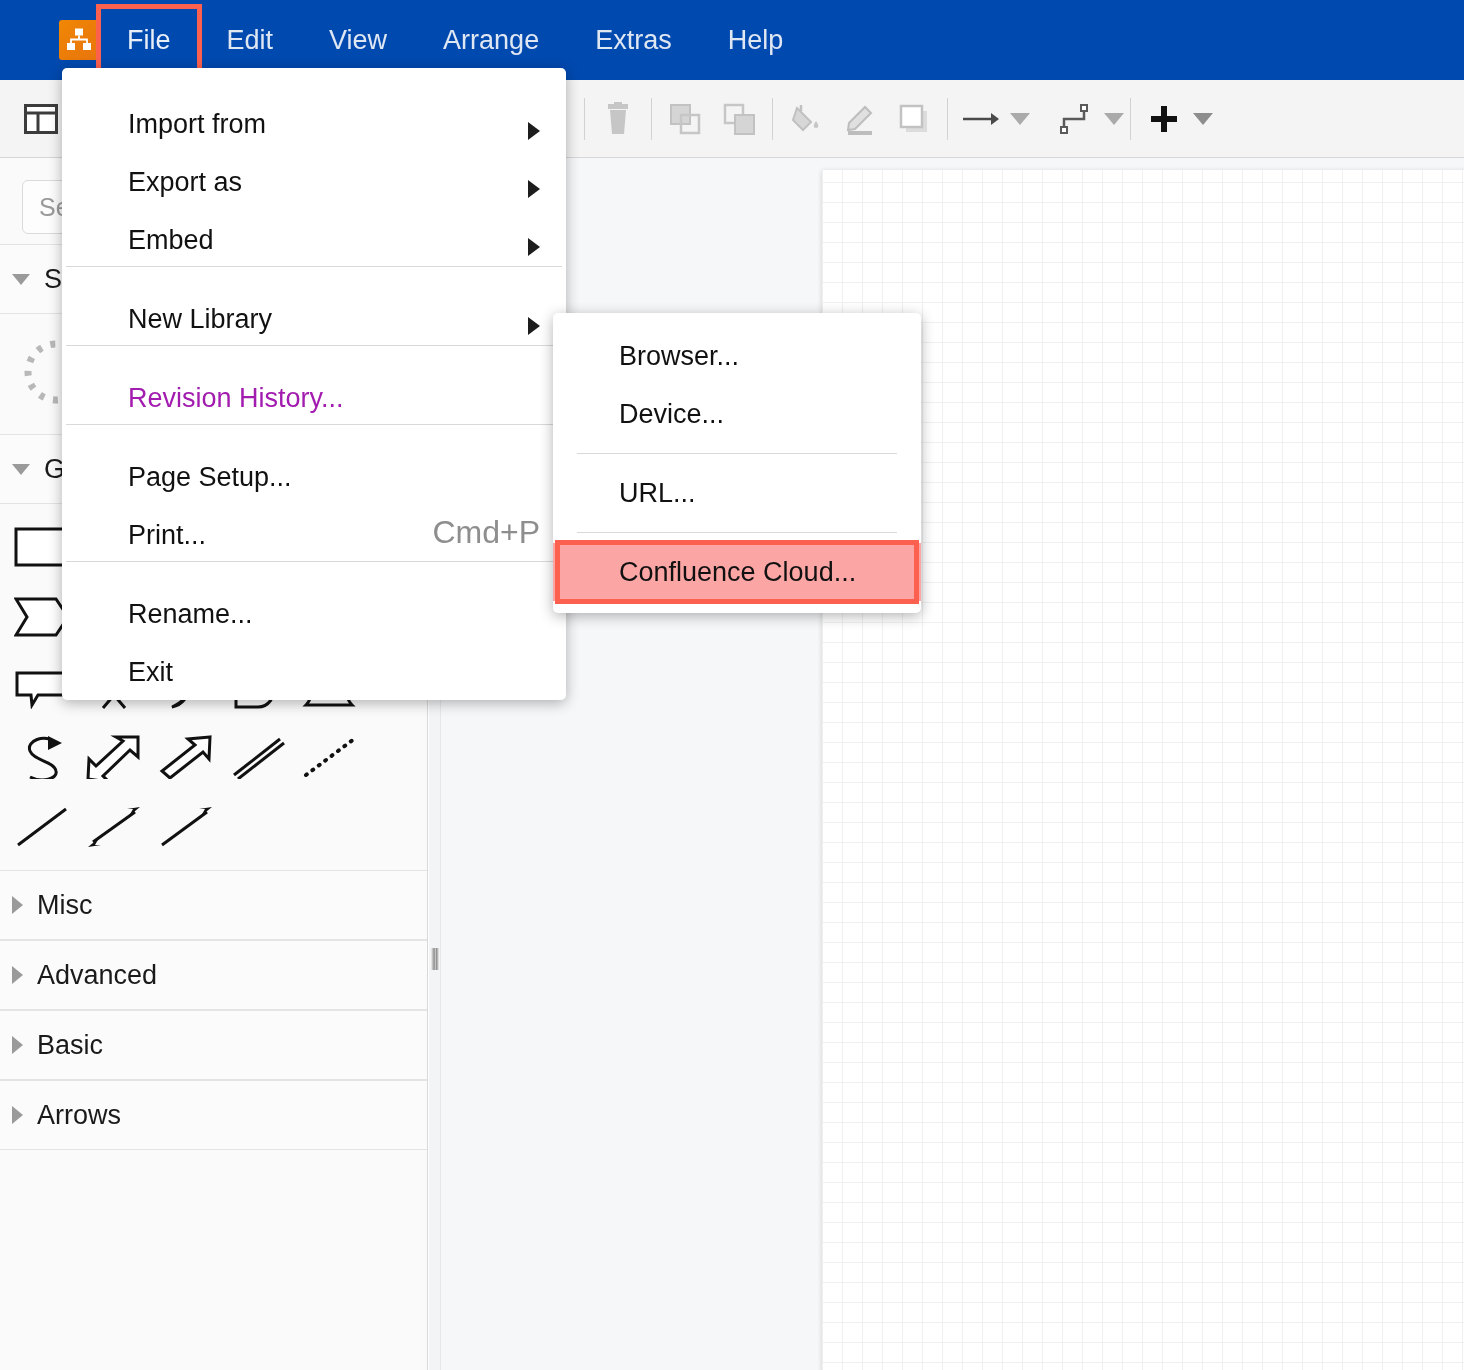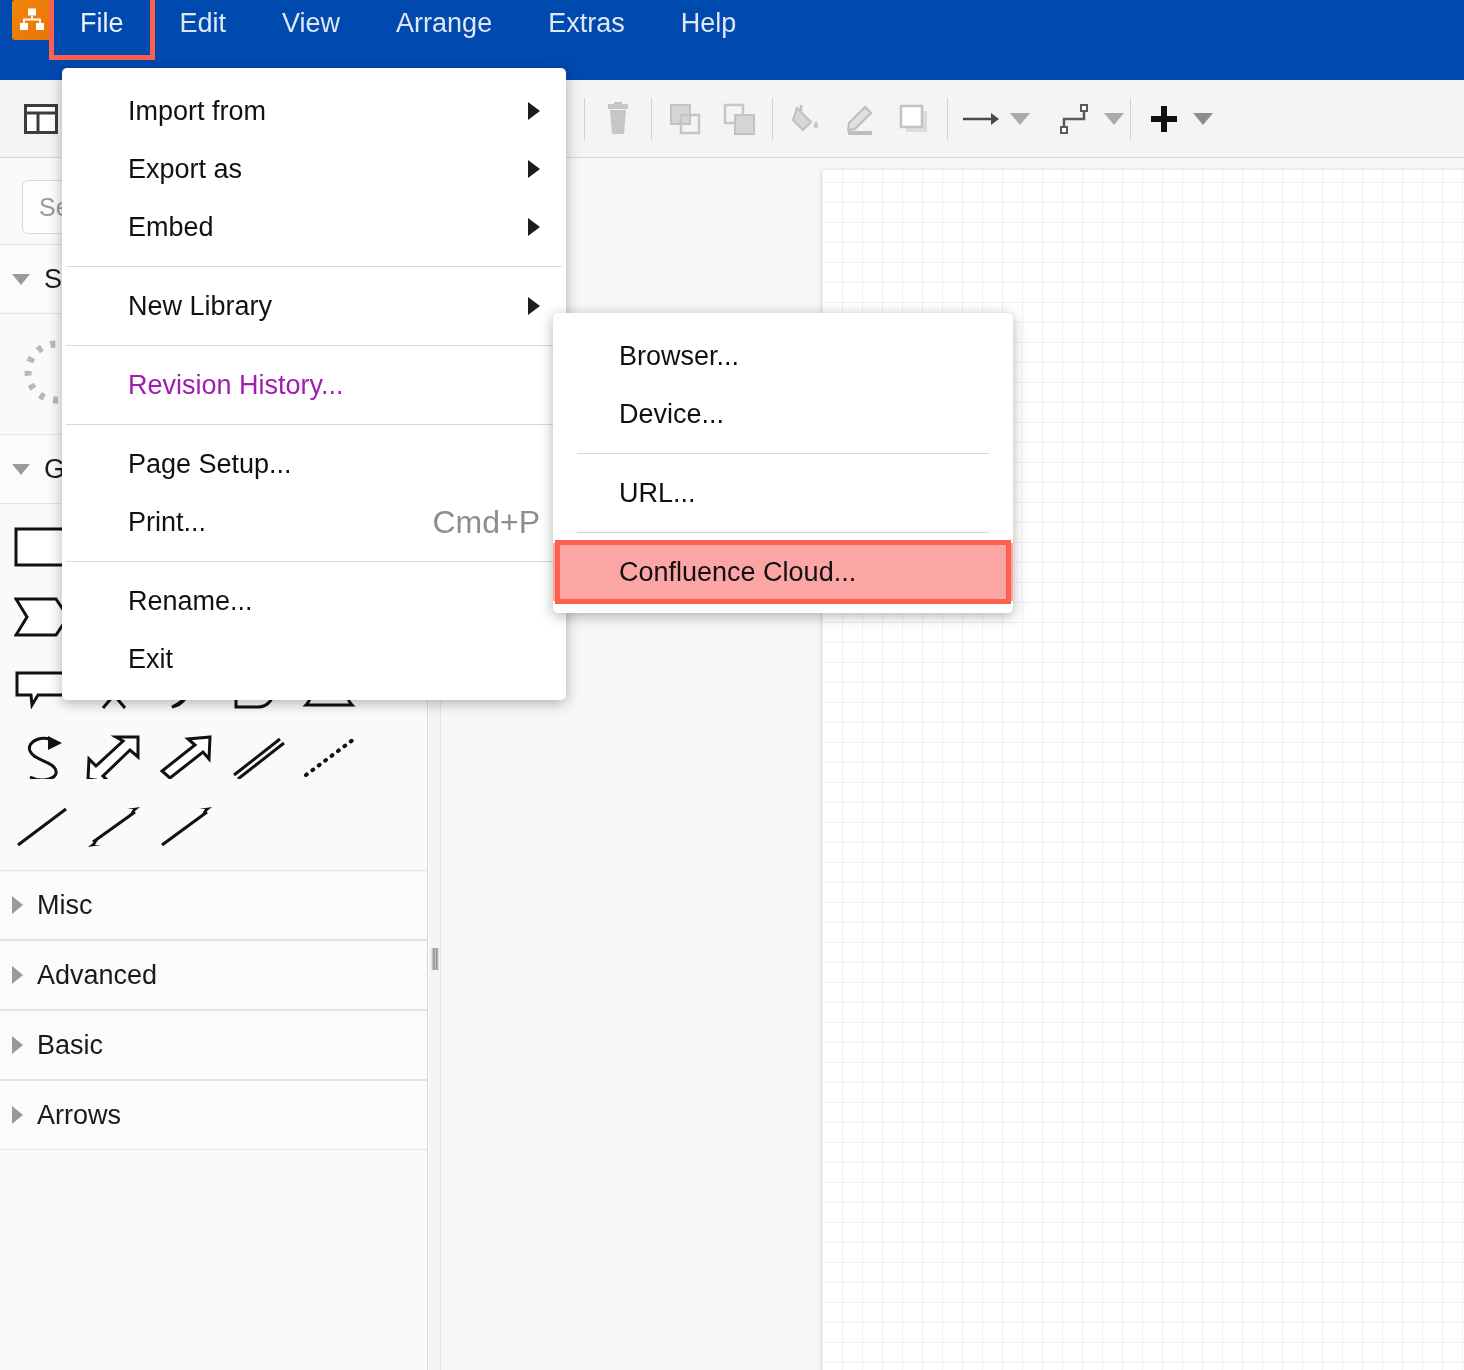--- a/index.html
+++ b/index.html
@@ -10,21 +10,21 @@
     font-family: "Liberation Sans", sans-serif;
     background: #ffffff;
   }
 
   #app { position: relative; width: 1464px; height: 1370px; }
 
   
   #menubar {
     position: absolute; left: 0; top: 0; width: 1464px; height: 80px;
     background: #0049AF;
-    display: flex; align-items: flex-start;
+    display: flex; align-items: center; padding-left: 47px;
   }
   #logo-box {
     width: 40px; height: 40px; margin-left: 12px;
     background: linear-gradient(135deg,#F08705,#E8740C);
     border-radius: 3px;
     display: flex; align-items: center; justify-content: center;
     flex: none;
   }
   .menu-item {
     color: #dfe7f3;
@@ -157,21 +157,21 @@
   #file-menu {
     position: absolute; left: 62px; top: 68px; width: 504px;
     background: #ffffff;
     border-radius: 5px;
     box-shadow: 0 3px 14px rgba(0,0,0,0.30);
     padding: 14px 0 12px 0;
     z-index: 40;
   }
   .mi {
     height: 58px;
-    display: flex; align-items: center;
+    display: flex; align-items: flex-end;
     padding: 0 26px 0 66px;
     font-size: 27px; color: #111111;
     position: relative;
     cursor: default;
     white-space: nowrap;
   }
   .mi.disabled { color: #a21caf; }
   .mi .shortcut {
     margin-left: auto; color: #8e8e8e; font-size: 32px;
   }
@@ -185,21 +185,21 @@
   .mi-sep { height: 1px; background: #d9d9d9; margin: 10px 4px; }
   .mi.hl::after {
     content:""; position: absolute;
     left: 33px; top: -1px; right: -16px; bottom: -1px;
     border: 5px solid #FC6150;
     pointer-events: none;
   }
 
   
   #sub-menu {
-    position: absolute; left: 553px; top: 313px; width: 460px;
+    position: absolute; left: 553px; top: 313px; width: 368px;
     background: #ffffff;
     border-radius: 5px;
     box-shadow: 0 3px 14px rgba(0,0,0,0.30);
     padding: 14px 0 12px 0;
     z-index: 50;
   }
   .smi {
     height: 58px;
     display: flex; align-items: center;
     padding: 0 26px 0 66px;

